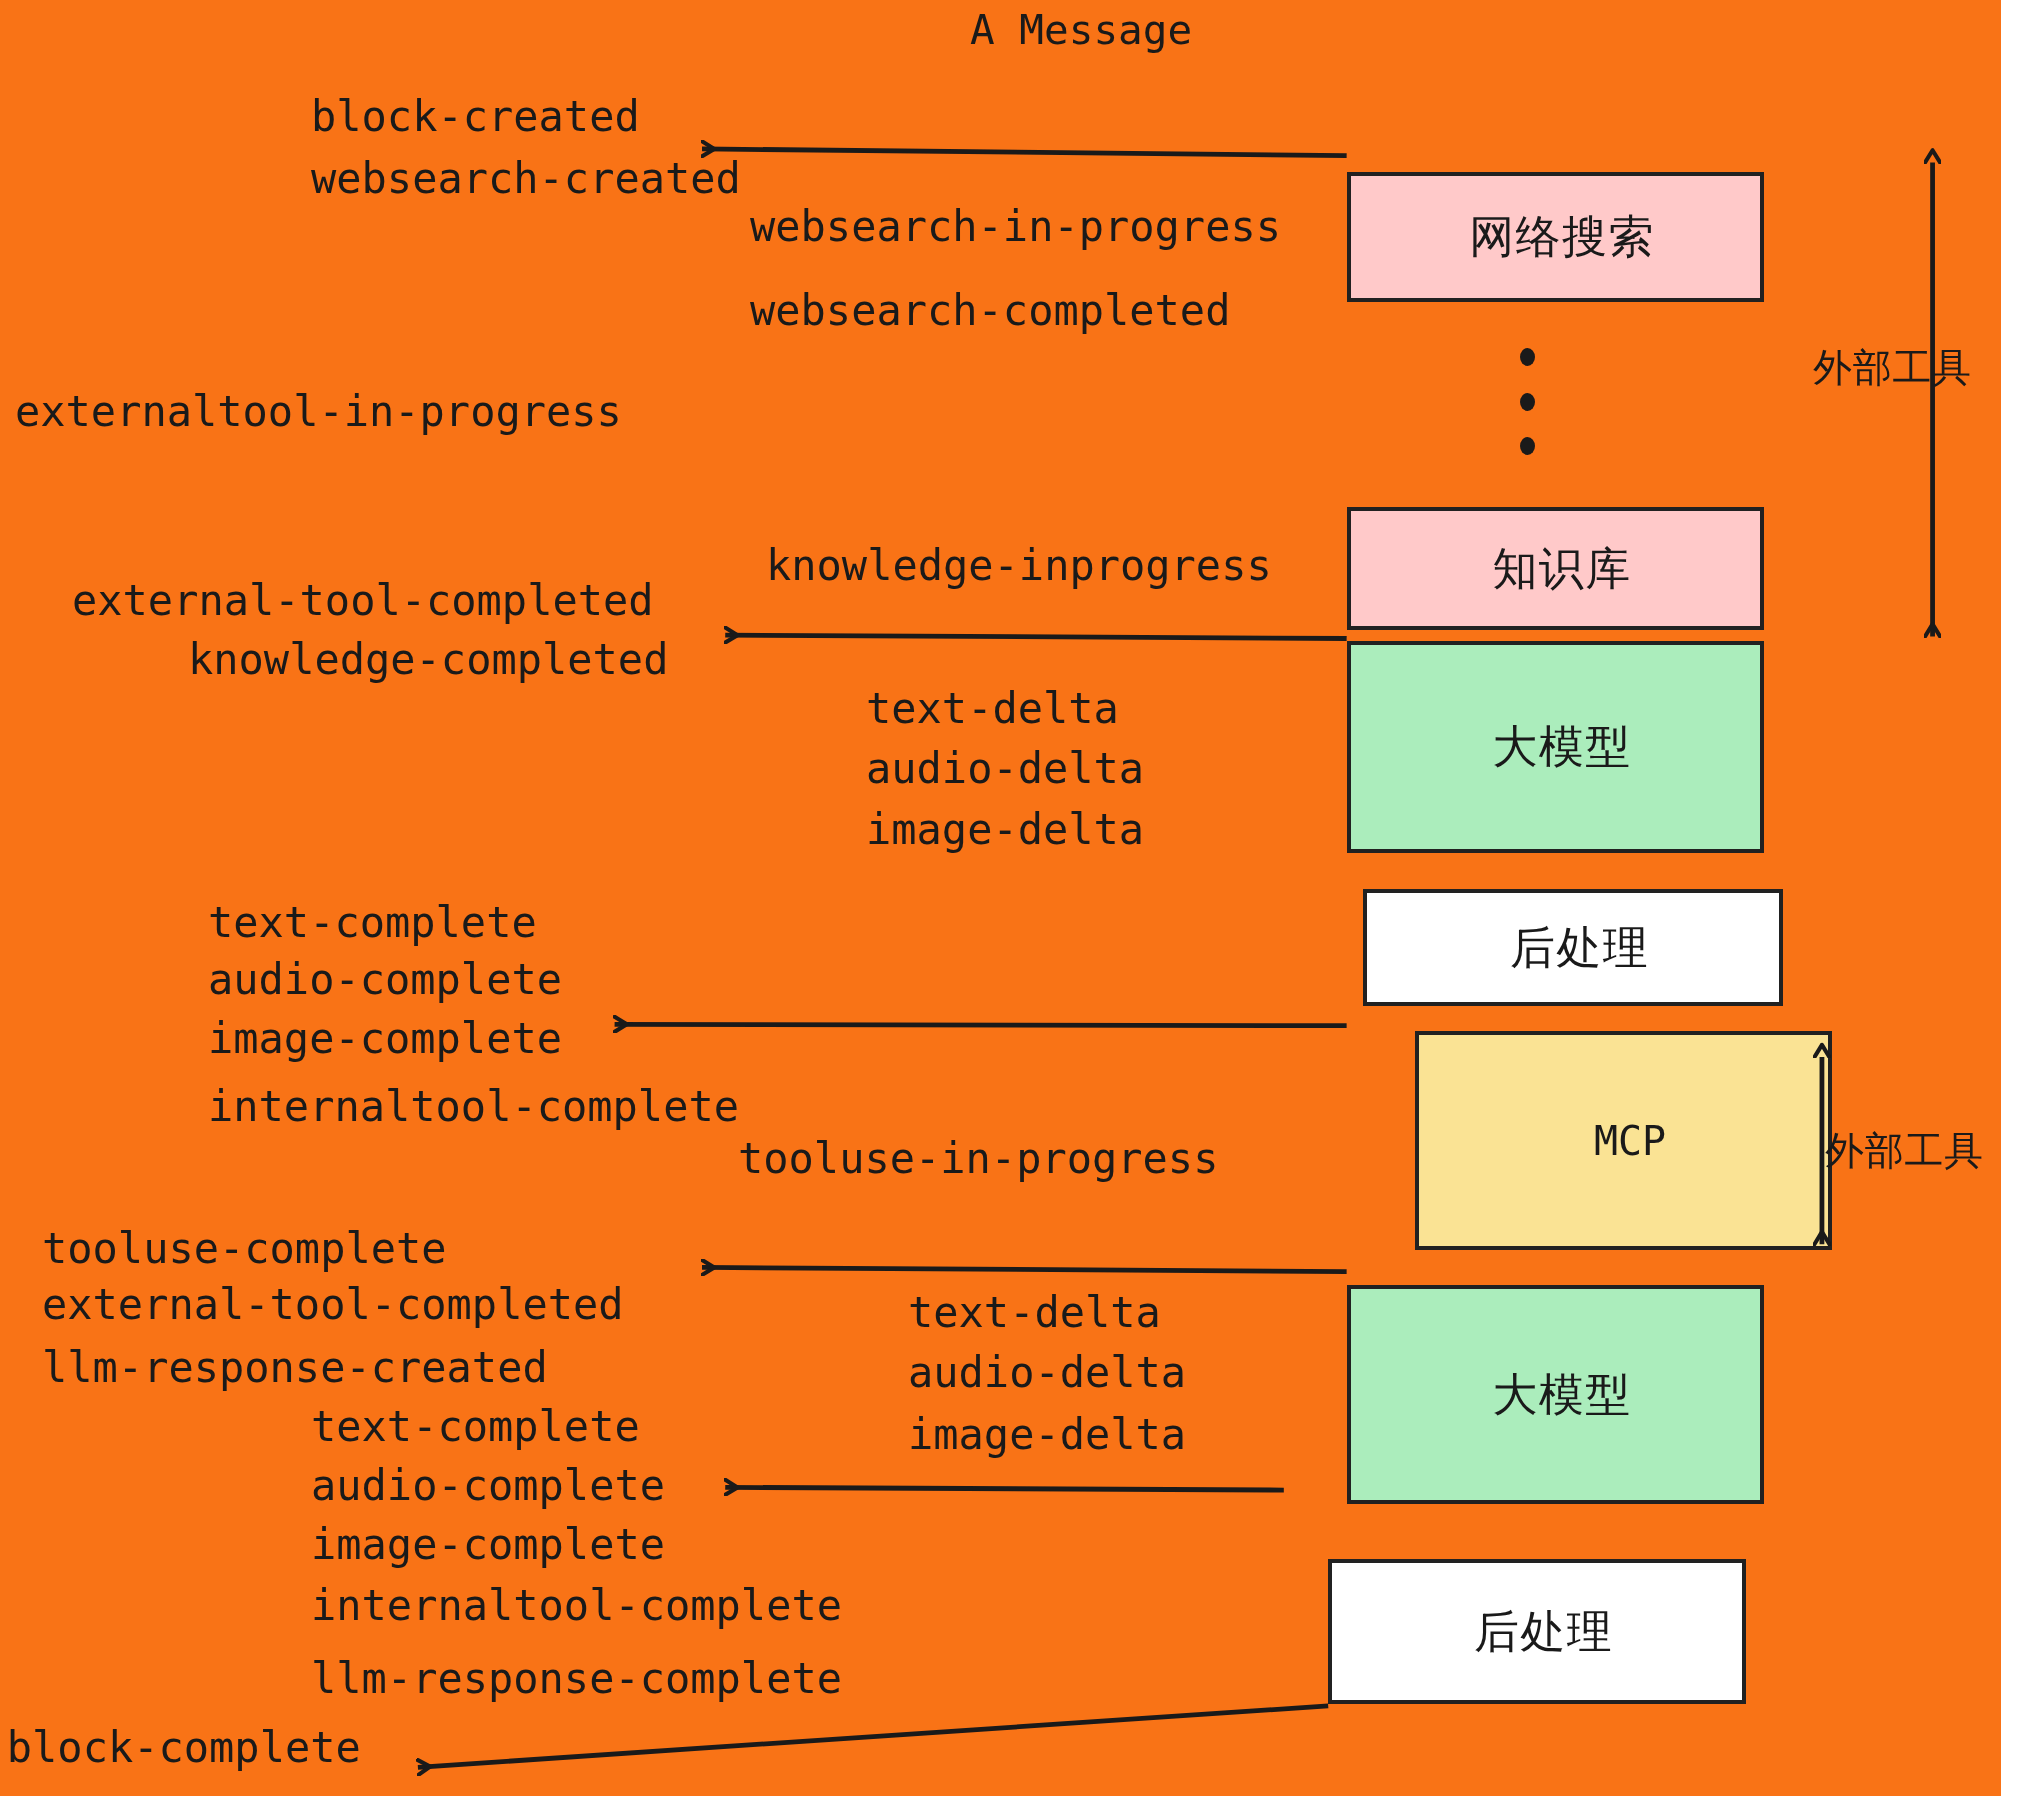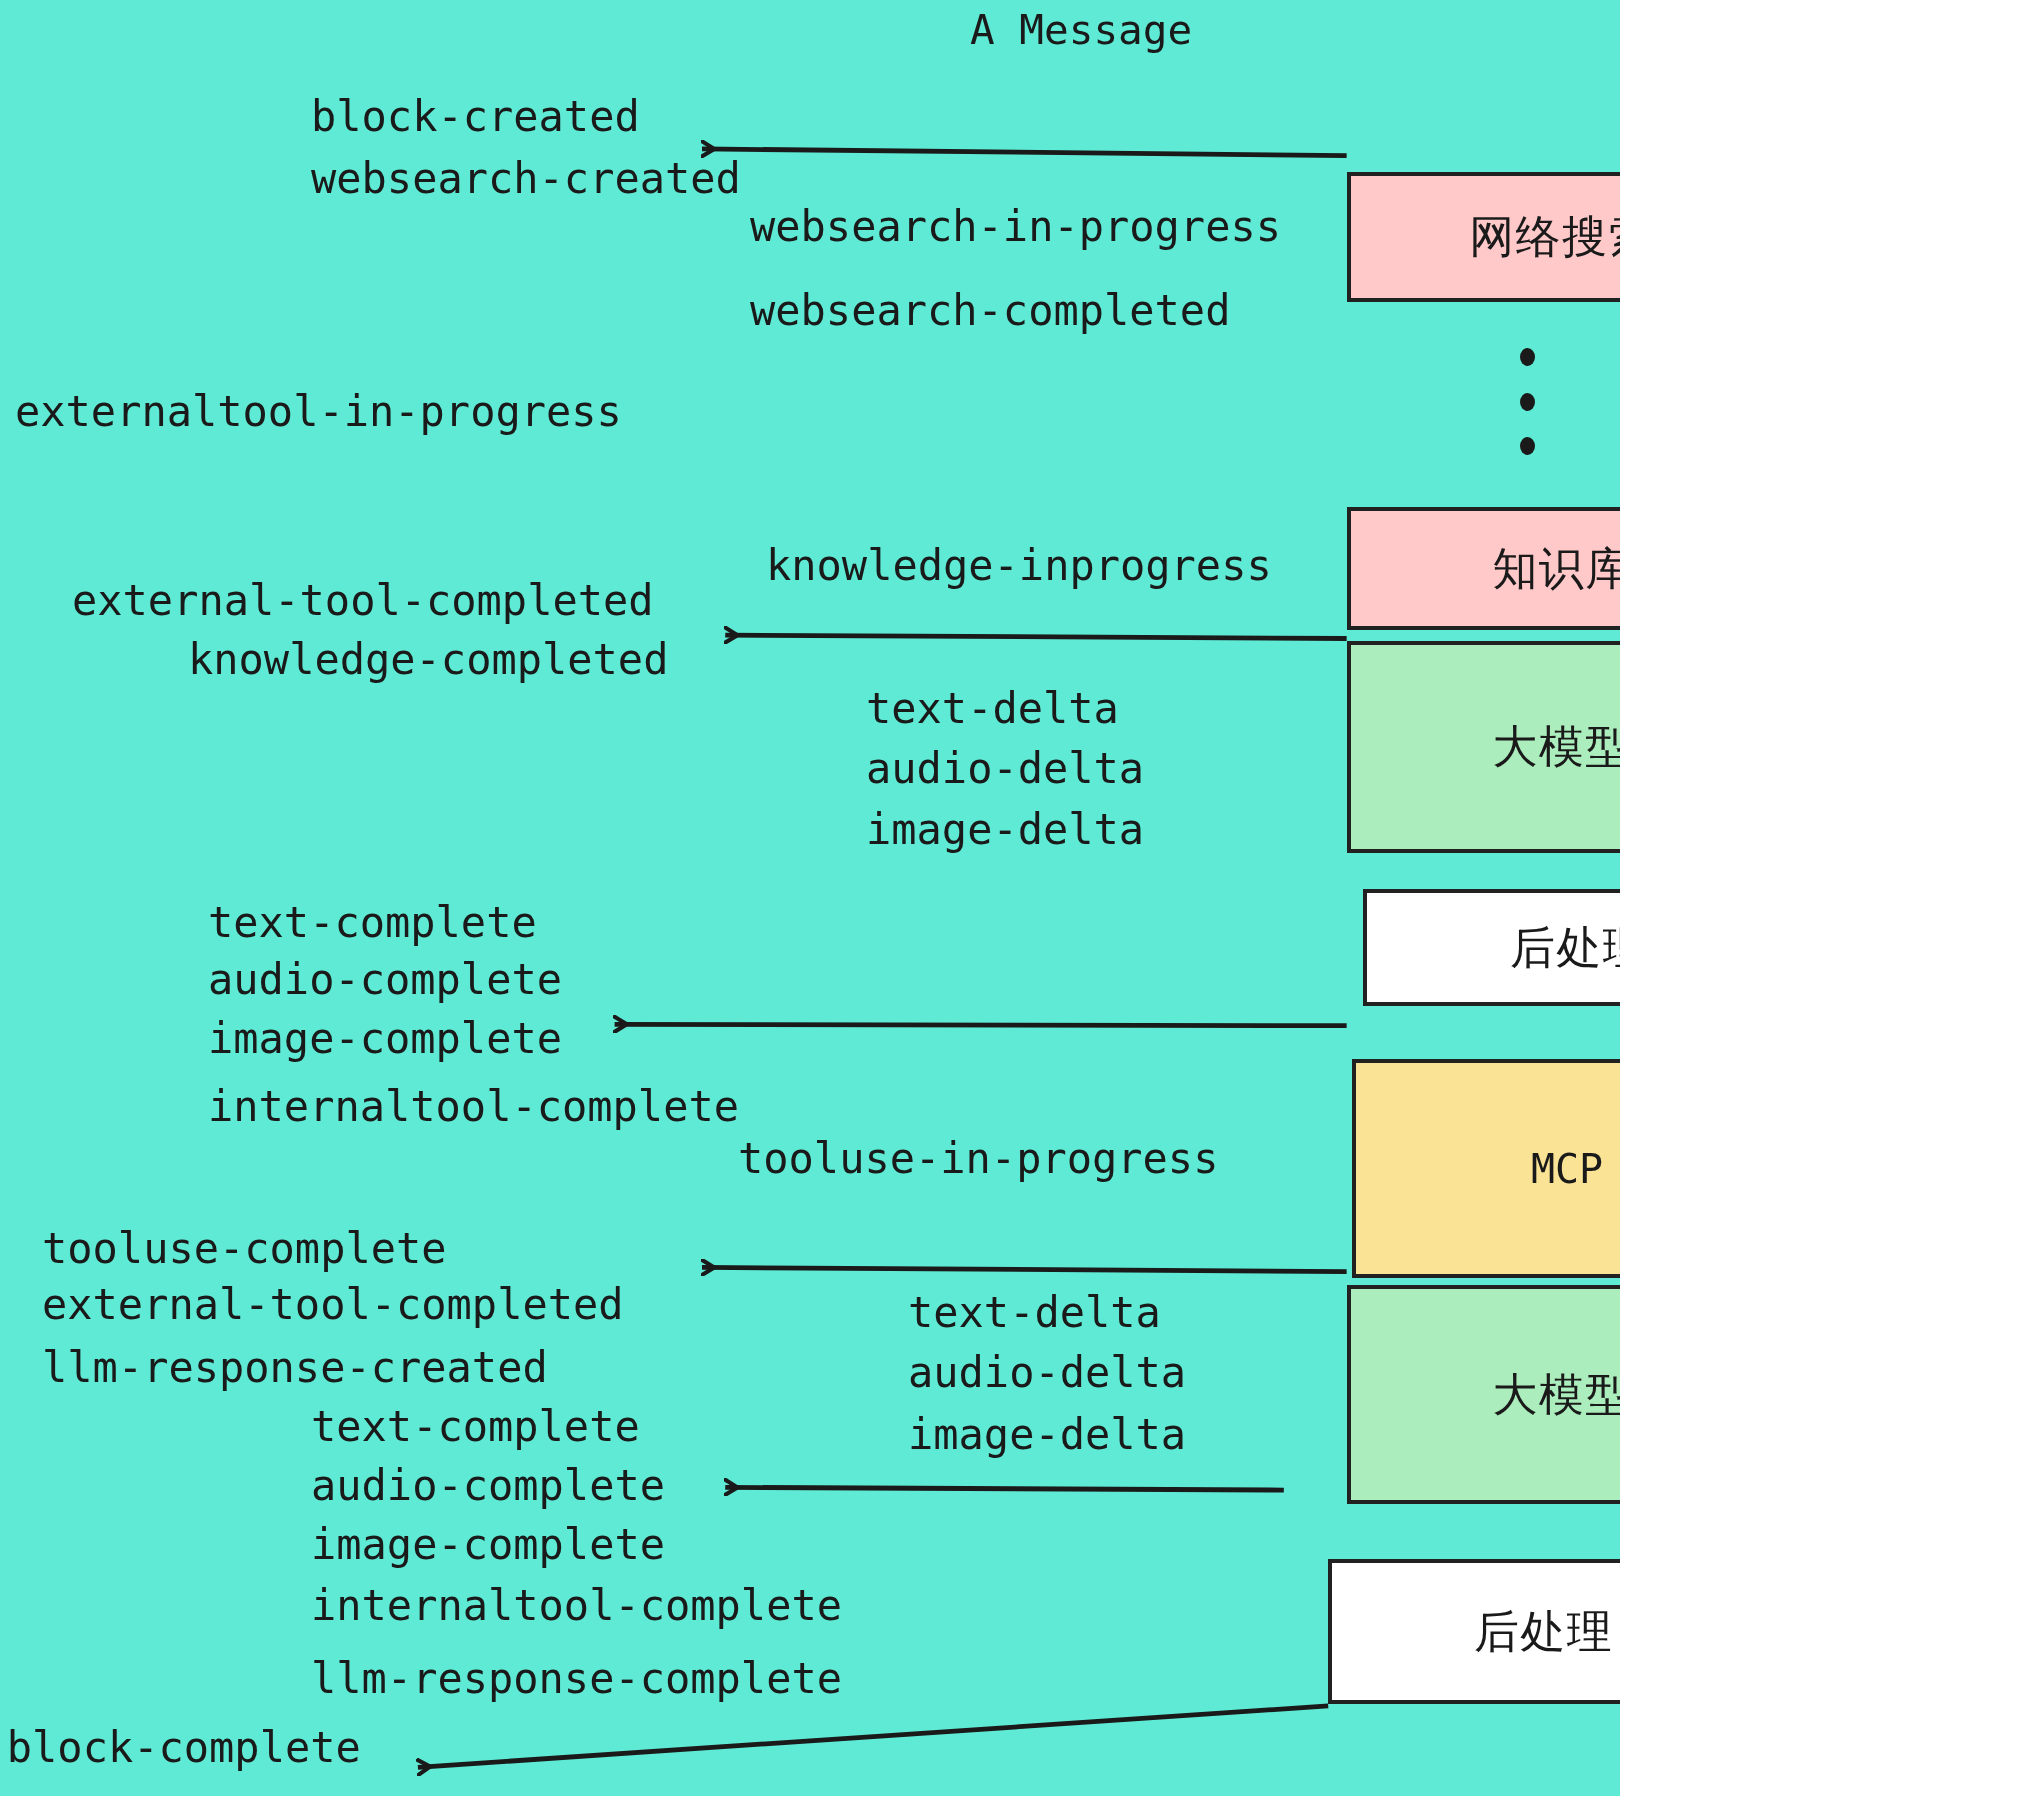--- a/index.html
+++ b/index.html
@@ -2,23 +2,23 @@
 <html style="font-size:11px"><head>
 <meta charset="utf-8">
 <style>
   html, body {
     margin: 0;
     padding: 0;
     background: #ffffff;
   }
   #canvas {
     position: relative;
-    width: 1620px;
+    width: 2001px;
     height: 1796px;
-    background: #5eead4;
+    background: #f97316;
     font-family: "DejaVu Sans Mono", monospace;
     overflow: hidden;
   }
   .evt {
     position: absolute;
     font-family: "DejaVu Sans Mono", monospace;
     font-size: 42px;
     line-height: 1.0;
     color: #1a1a1a;
     white-space: nowrap;
@@ -109,21 +109,21 @@
       <div class="evt" style="left: 908px; top: 1352px;">audio-delta</div>
       <div class="evt" style="left: 908px; top: 1414px;">image-delta</div>
       <div class="evt" style="left: 6.8px; top: 1727px;">block-complete</div>
     </div>
 
   <div id="boxes-layer">
       <div class="box" style="left: 1347px; top: 172px; width: 417px; height: 130px; background: rgb(255, 201, 201);">网络搜索</div>
       <div class="box" style="left: 1347px; top: 507px; width: 417px; height: 123px; background: rgb(255, 201, 201);">知识库</div>
       <div class="box" style="left: 1347px; top: 641px; width: 417px; height: 212px; background: rgb(171, 237, 188);">大模型</div>
       <div class="box" style="left: 1363px; top: 889px; width: 420px; height: 117px; background: rgb(255, 255, 255);">后处理</div>
-      <div class="box mcp-label" style="left: 1352px; top: 1031px; width: 417px; height: 219px; background: rgb(250, 227, 148); margin-top: 28px;">MCP</div>
+      <div class="box mcp-label" style="left: 1415px; top: 1031px; width: 417px; height: 219px; background: rgb(250, 227, 148);">MCP</div>
       <div class="box" style="left: 1347px; top: 1285px; width: 417px; height: 219px; background: rgb(171, 237, 188);">大模型</div>
       <div class="box" style="left: 1328px; top: 1559px; width: 418px; height: 145px; background: rgb(255, 255, 255);">后处理</div>
     </div>
 
   <div id="dots-layer">
       <div class="dot" style="left: 1520px; top: 348px;"></div>
       <div class="dot" style="left: 1520px; top: 393px;"></div>
       <div class="dot" style="left: 1520px; top: 437px;"></div>
     </div>
 

